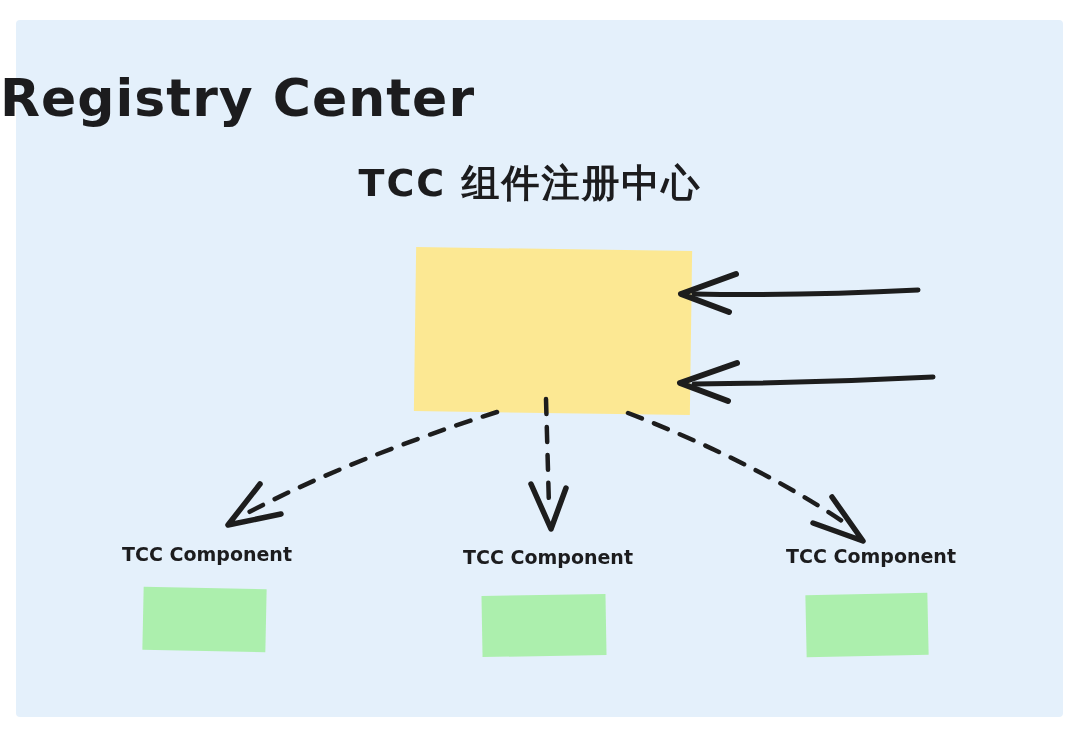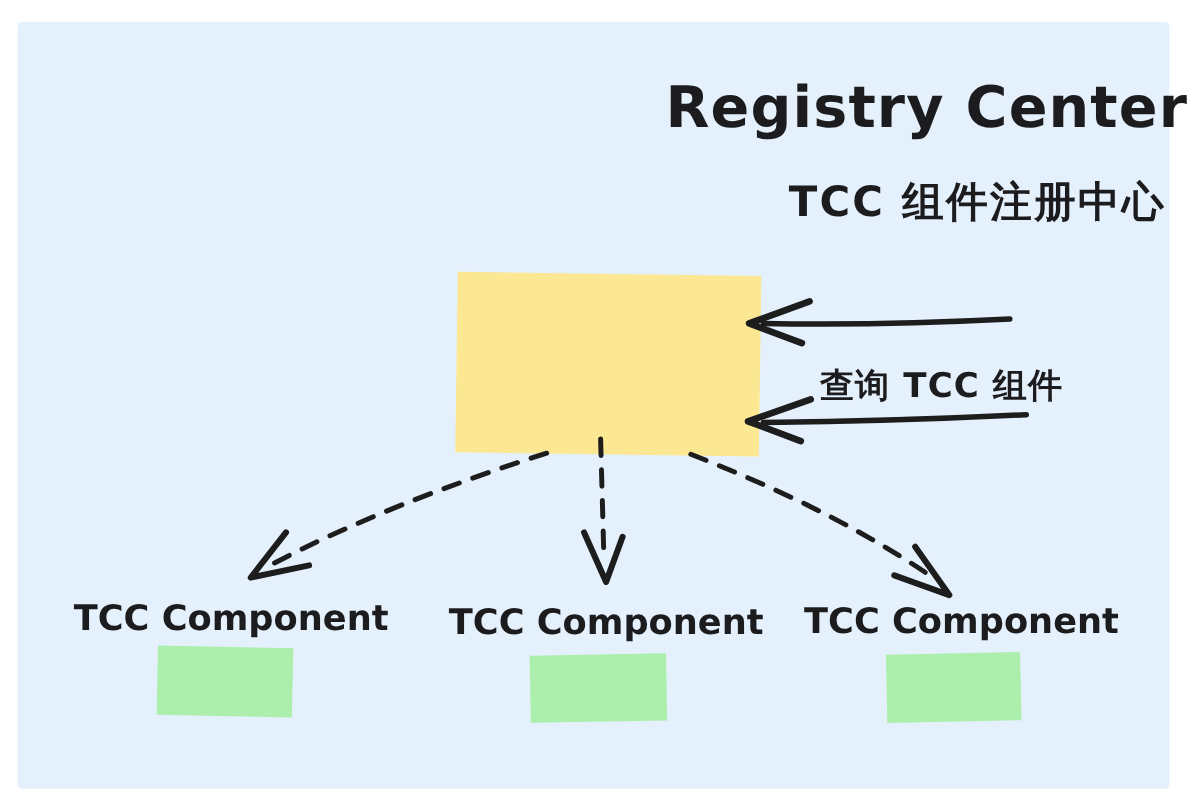--- a/index.html
+++ b/index.html
@@ -6,35 +6,35 @@
   .stage{
     position:relative;width:1080px;height:732px;background:#ffffff;
     overflow:hidden;font-family:"DejaVu Sans", sans-serif;
   }
   .canvas{
     position:absolute;left:16px;top:20px;width:1047px;height:697px;
     background:#E4F0FB;border-radius:4px;
   }
   .txt{position:absolute;color:#1c1c1e;font-weight:700;white-space:nowrap;}
   .title{
-    left:0;top:68px;width:1080px;text-align:right;
+    left:0;top:68px;width:1080px;text-align:left;
     font-size:52px;letter-spacing:1px;
   }
   .subtitle{
-    left:0;top:158px;width:1060px;text-align:right;
+    left:0;top:158px;width:1060px;text-align:center;
     font-size:38px;letter-spacing:2px;
   }
   .registry-note{
     position:absolute;left:415px;top:249px;width:276px;height:164px;
     background:#FCE893;transform:rotate(0.8deg);
   }
   .arrow-label{width:300px;text-align:center;font-size:31px;letter-spacing:1px;}
   .arrow-label-1{left:706px;top:240px;}
   .arrow-label-2{left:706px;top:330px;}
-  .comp-label{width:280px;text-align:center;font-size:32px;}
+  .comp-label{width:280px;text-align:center;font-size:19px;}
   .comp-label-1{left:67px;top:543px;}
   .comp-label-2{left:408px;top:546px;}
   .comp-label-3{left:731px;top:545px;}
   .comp-box{position:absolute;background:#ACEFAD;}
   .comp-box-1{left:143px;top:588px;width:123px;height:63px;transform:rotate(1.2deg);}
   .comp-box-2{left:482px;top:595px;width:124px;height:61px;transform:rotate(-1deg);}
   .comp-box-3{left:806px;top:594px;width:122px;height:62px;transform:rotate(-1.2deg);}
   .overlay{position:absolute;left:0;top:0;width:1080px;height:732px;pointer-events:none;}
   .overlay path{fill:none;stroke:#1D1D1D;stroke-linecap:round;stroke-linejoin:round;}
   .ln{stroke-width:5px;}
@@ -84,21 +84,20 @@
       <path class="dash" d="M546 399 C547 435 548 470 549 507"></path>
       <path class="hd2" d="M531 484 L551 529 L566 488"></path>
     </g>
 
     <g>
       <path class="dash" d="M628 413 C700 441 780 478 851 527"></path>
       <path class="hd2" d="M832 497 L863 541 L813 523"></path>
     </g>
   </svg>
 
-  <div class="txt arrow-label arrow-label-2">查询 TCC 组件</div>
 
   <div class="txt comp-label comp-label-1">TCC Component</div>
   <div class="txt comp-label comp-label-2">TCC Component</div>
   <div class="txt comp-label comp-label-3">TCC Component</div>
 
   <div class="comp-box comp-box-1"></div>
   <div class="comp-box comp-box-2"></div>
   <div class="comp-box comp-box-3"></div>
 
 

